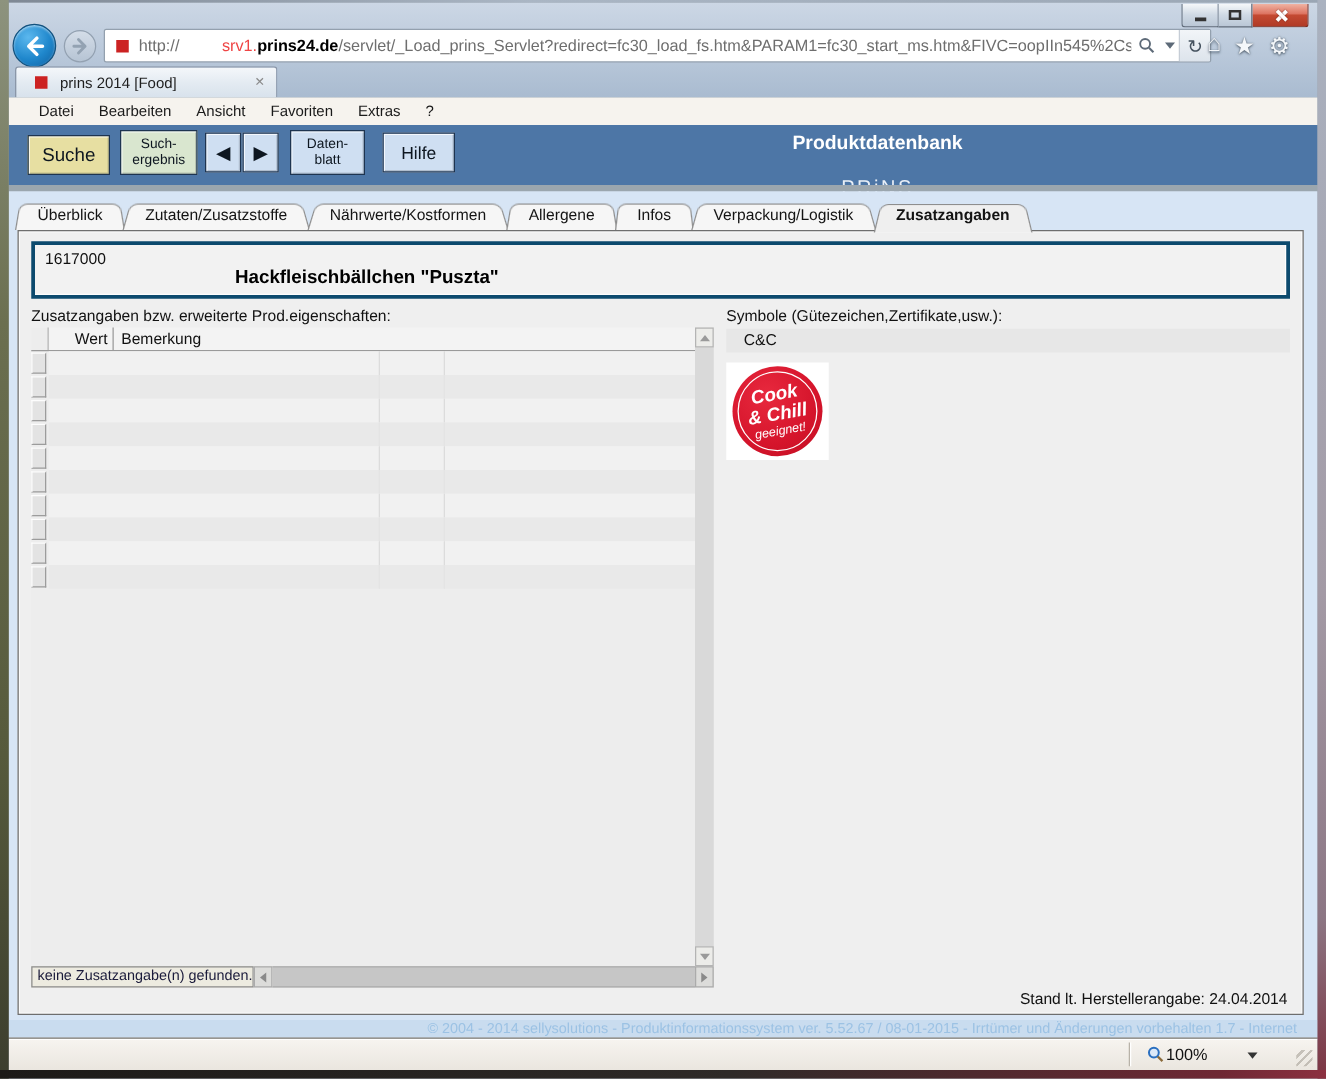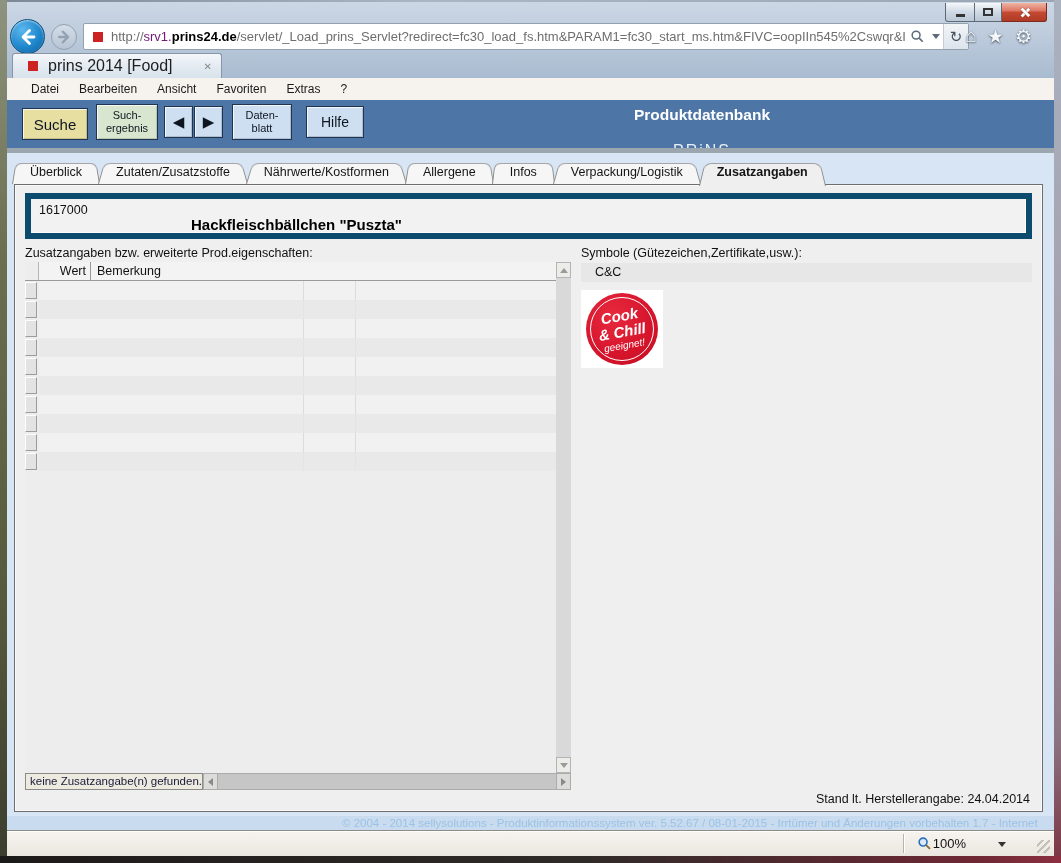--- a/index.html
+++ b/index.html
@@ -35,34 +35,34 @@
   .nav-row{position:absolute;left:0;top:16px;height:36px;width:100%;}
   .back{position:absolute;left:3px;top:1px;width:35px;height:35px;border-radius:50%;
         background:radial-gradient(circle at 35% 30%,#5cb8ee,#1f87cc 55%,#0f5fa0);
         border:1px solid #14527e;box-shadow:inset 0 1px 2px rgba(255,255,255,.6);display:flex;align-items:center;justify-content:center;}
   .fwd{position:absolute;left:44px;top:6px;width:26px;height:26px;border-radius:50%;
         background:linear-gradient(180deg,#d4dde8,#b6c4d4);border:1px solid #93a1b1;display:flex;align-items:center;justify-content:center;}
   .urlbar{position:absolute;left:76px;top:5px;width:886px;height:27px;background:#fff;
         border:1px solid #93a0ae;border-radius:2px;display:flex;align-items:center;}
   .favicon{width:10px;height:10px;background:var(--favicon-red);flex:0 0 auto;margin:0 8px 0 9px;}
   .urltext{flex:1;font-size:13px;color:#6e6e6e;white-space:nowrap;overflow:hidden;}
-  .urltext .host{color:#701a75;} .urltext .hostmain{color:#000;font-weight:bold;}
+  .urltext .host{color:#ef4444;margin-left:34px;} .urltext .hostmain{color:#000;font-weight:bold;}
   .ubtn{flex:0 0 auto;display:flex;align-items:center;justify-content:center;height:100%;}
   .search-ico{width:24px;} .url-caret{width:14px;}
   .caret-shape{width:0;height:0;border-left:4px solid transparent;border-right:4px solid transparent;border-top:5px solid #5d6a78;}
   .refresh{width:25px;border-left:1px solid #c6cdd6;background:linear-gradient(180deg,#f2f5f8,#dde4ec);
         font-size:15px;color:#45525f;}
   .tbico{position:absolute;top:7px;font-size:19px;color:#f4f7fa;text-shadow:0 1px 2px #4a5866,0 0 1px #5a6878;cursor:default;}
   .tbico.home{right:77px;} .tbico.star{right:50px;} .tbico.gear{right:22px;}
 
   .tabstrip{position:absolute;left:0;bottom:0;height:26px;width:100%;}
   .btab{position:absolute;left:5px;bottom:0;width:210px;height:25px;border:1px solid #8a96a8;border-bottom:none;
         border-radius:3px 3px 0 0;background:linear-gradient(180deg,#f4f7fa,#e4ebf2 50%,#d8e2ec);
         display:flex;align-items:center;padding:0 6px;}
-  .btab-title{flex:1;font-size:16px;color:#1e1e1e;margin-left:2px;white-space:nowrap;overflow:hidden;}
+  .btab-title{flex:1;font-size:12px;color:#1e1e1e;margin-left:2px;white-space:nowrap;overflow:hidden;}
   .btab-close{flex:0 0 auto;font-size:10px;color:#8a8a8a;padding:0 3px;}
 
   .menubar{position:absolute;left:7px;right:7px;top:78px;height:22px;background:#f6f3ee;
         display:flex;align-items:center;padding-left:14px;z-index:1;}
   .menu-item{font-size:12px;color:#1a1a1a;padding:0 10px;line-height:22px;}
 
   
   .toolbar{position:absolute;left:7px;right:7px;top:100px;height:48px;background:var(--toolbar-blue);}
   .abtn{position:absolute;border:1px solid #1e3450;color:#0d1620;text-align:center;
         box-shadow:inset 1px 1px 0 rgba(255,255,255,.75),inset -1px -1px 0 rgba(0,0,0,.15);
@@ -87,21 +87,21 @@
         border:1px solid #8e8e8e;border-bottom:none;border-radius:7px 7px 0 0;
         transform:perspective(10px) rotateX(2.2deg);transform-origin:50% 100%;}
   .apptab span{position:relative;z-index:1;font-size:12.5px;line-height:23px;color:#141414;}
   .apptab.active{z-index:3;} .apptab.active span{font-weight:bold;}
   .apptab.active::before{background:#efefef;bottom:-2px;}
 
   .panel{position:absolute;left:7px;right:11px;top:31px;bottom:18px;background:var(--panel-gray);
         border:1px solid #6e6e6e;box-shadow:inset 0 0 0 1px #fafafa;}
 
   .prodbox{position:absolute;left:10px;right:10px;top:8px;height:46px;background:#f2f2f2;
-        border:6px solid #0c4a6e;box-shadow:inset -1px -1px 0 #fdfdfd;}
+        border:3px solid #0c4a6e;box-shadow:inset -1px -1px 0 #fdfdfd;}
   .pid{position:absolute;left:8px;top:4px;font-size:12.5px;color:#111;}
   .pname{position:absolute;left:160px;top:17px;font-size:15px;font-weight:bold;color:#000;white-space:nowrap;}
 
   .lheading{position:absolute;left:10px;top:61px;font-size:12.5px;color:#111;}
   .rheading{position:absolute;left:566px;top:61px;font-size:12.5px;color:#111;}
 
   
   .table{position:absolute;left:10px;top:77px;width:546px;bottom:21px;background:#ededed;}
   .thead{position:absolute;left:0;right:15px;top:0;height:19px;display:flex;background:#f3f3f3;
         border-bottom:1px solid #9a9a9a;}

